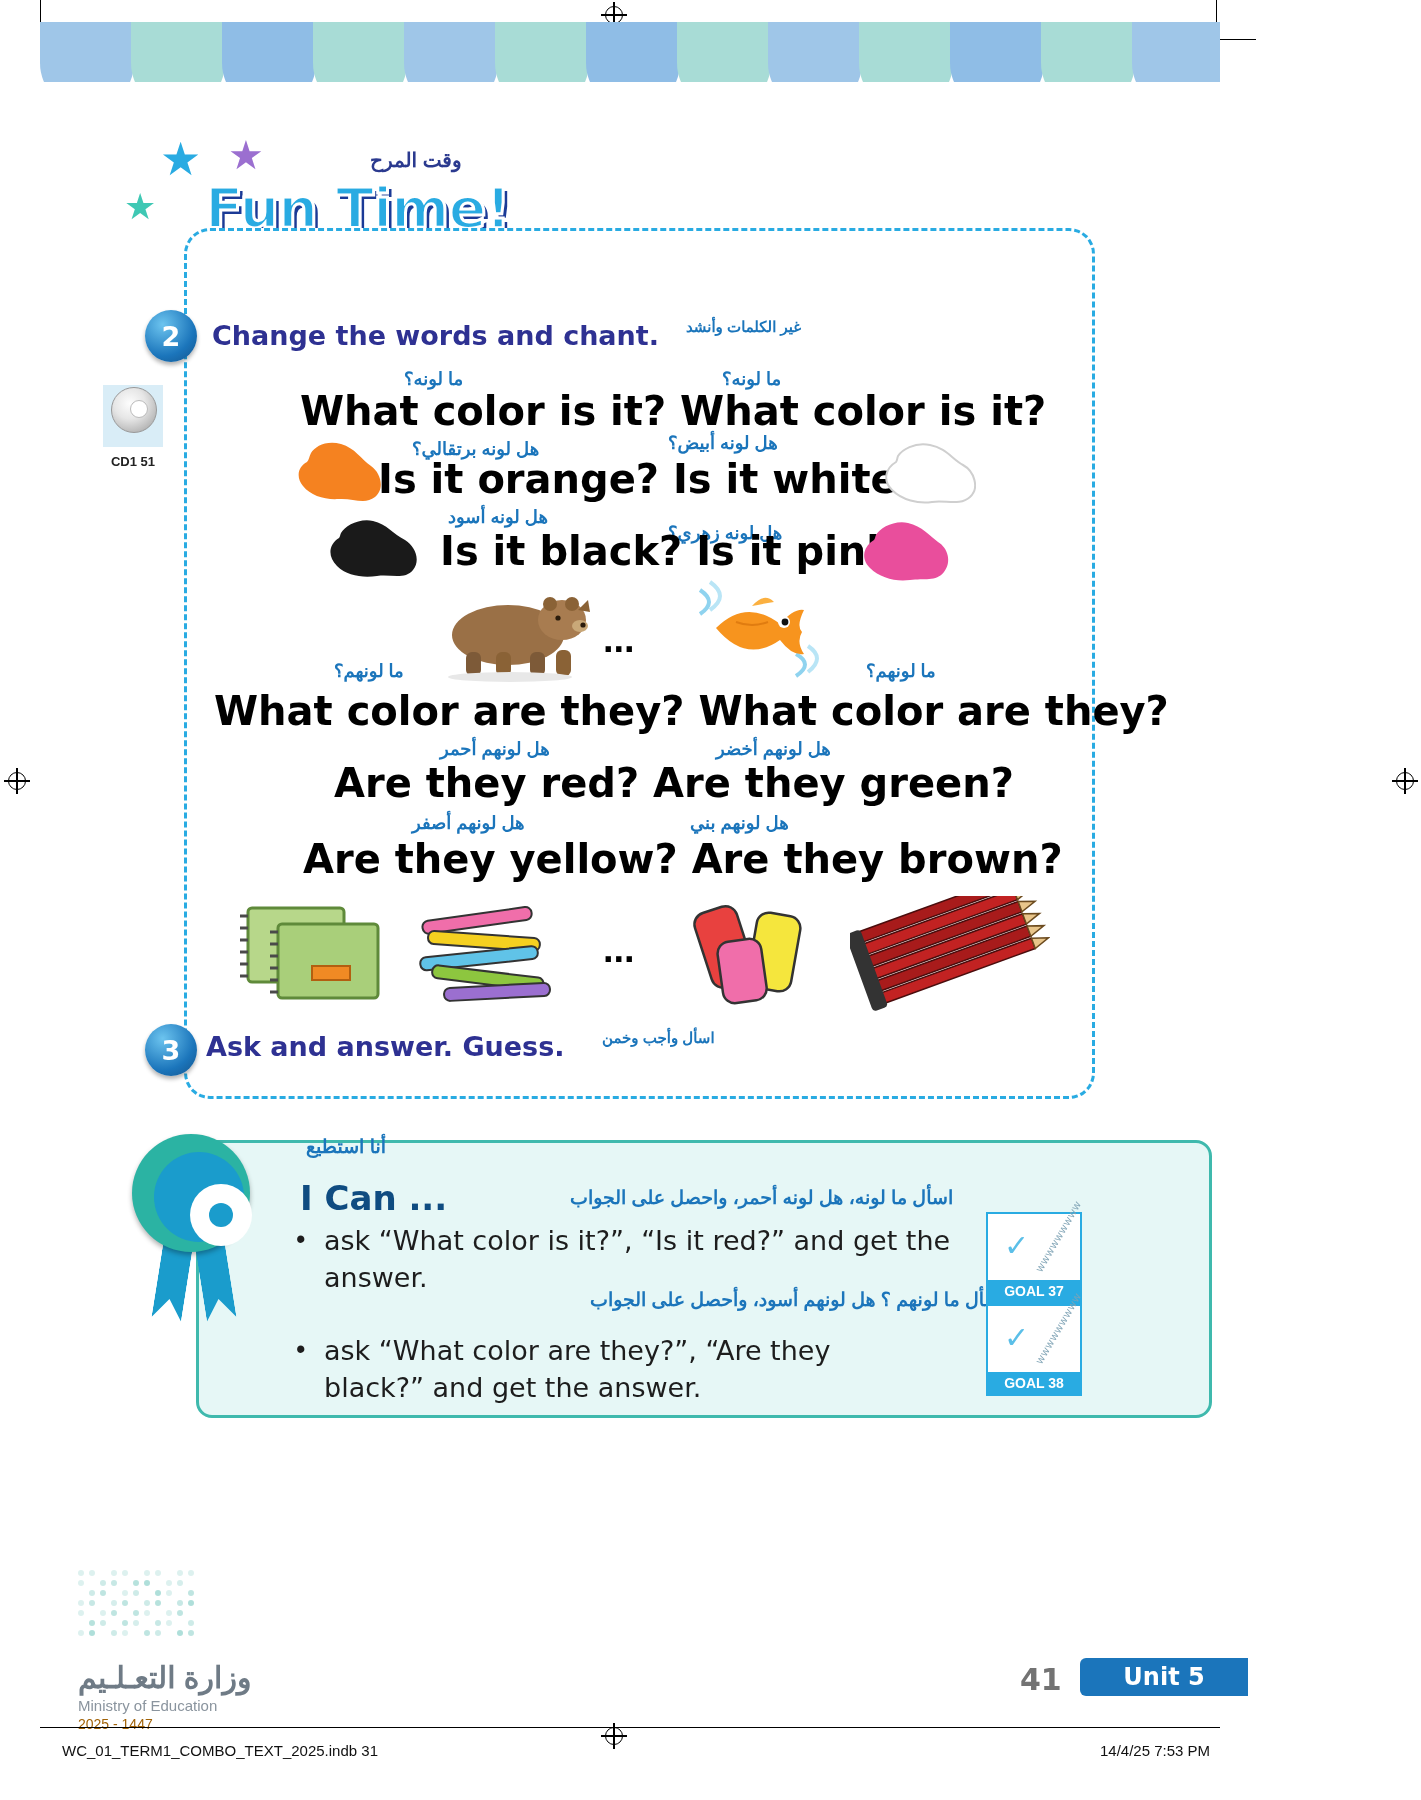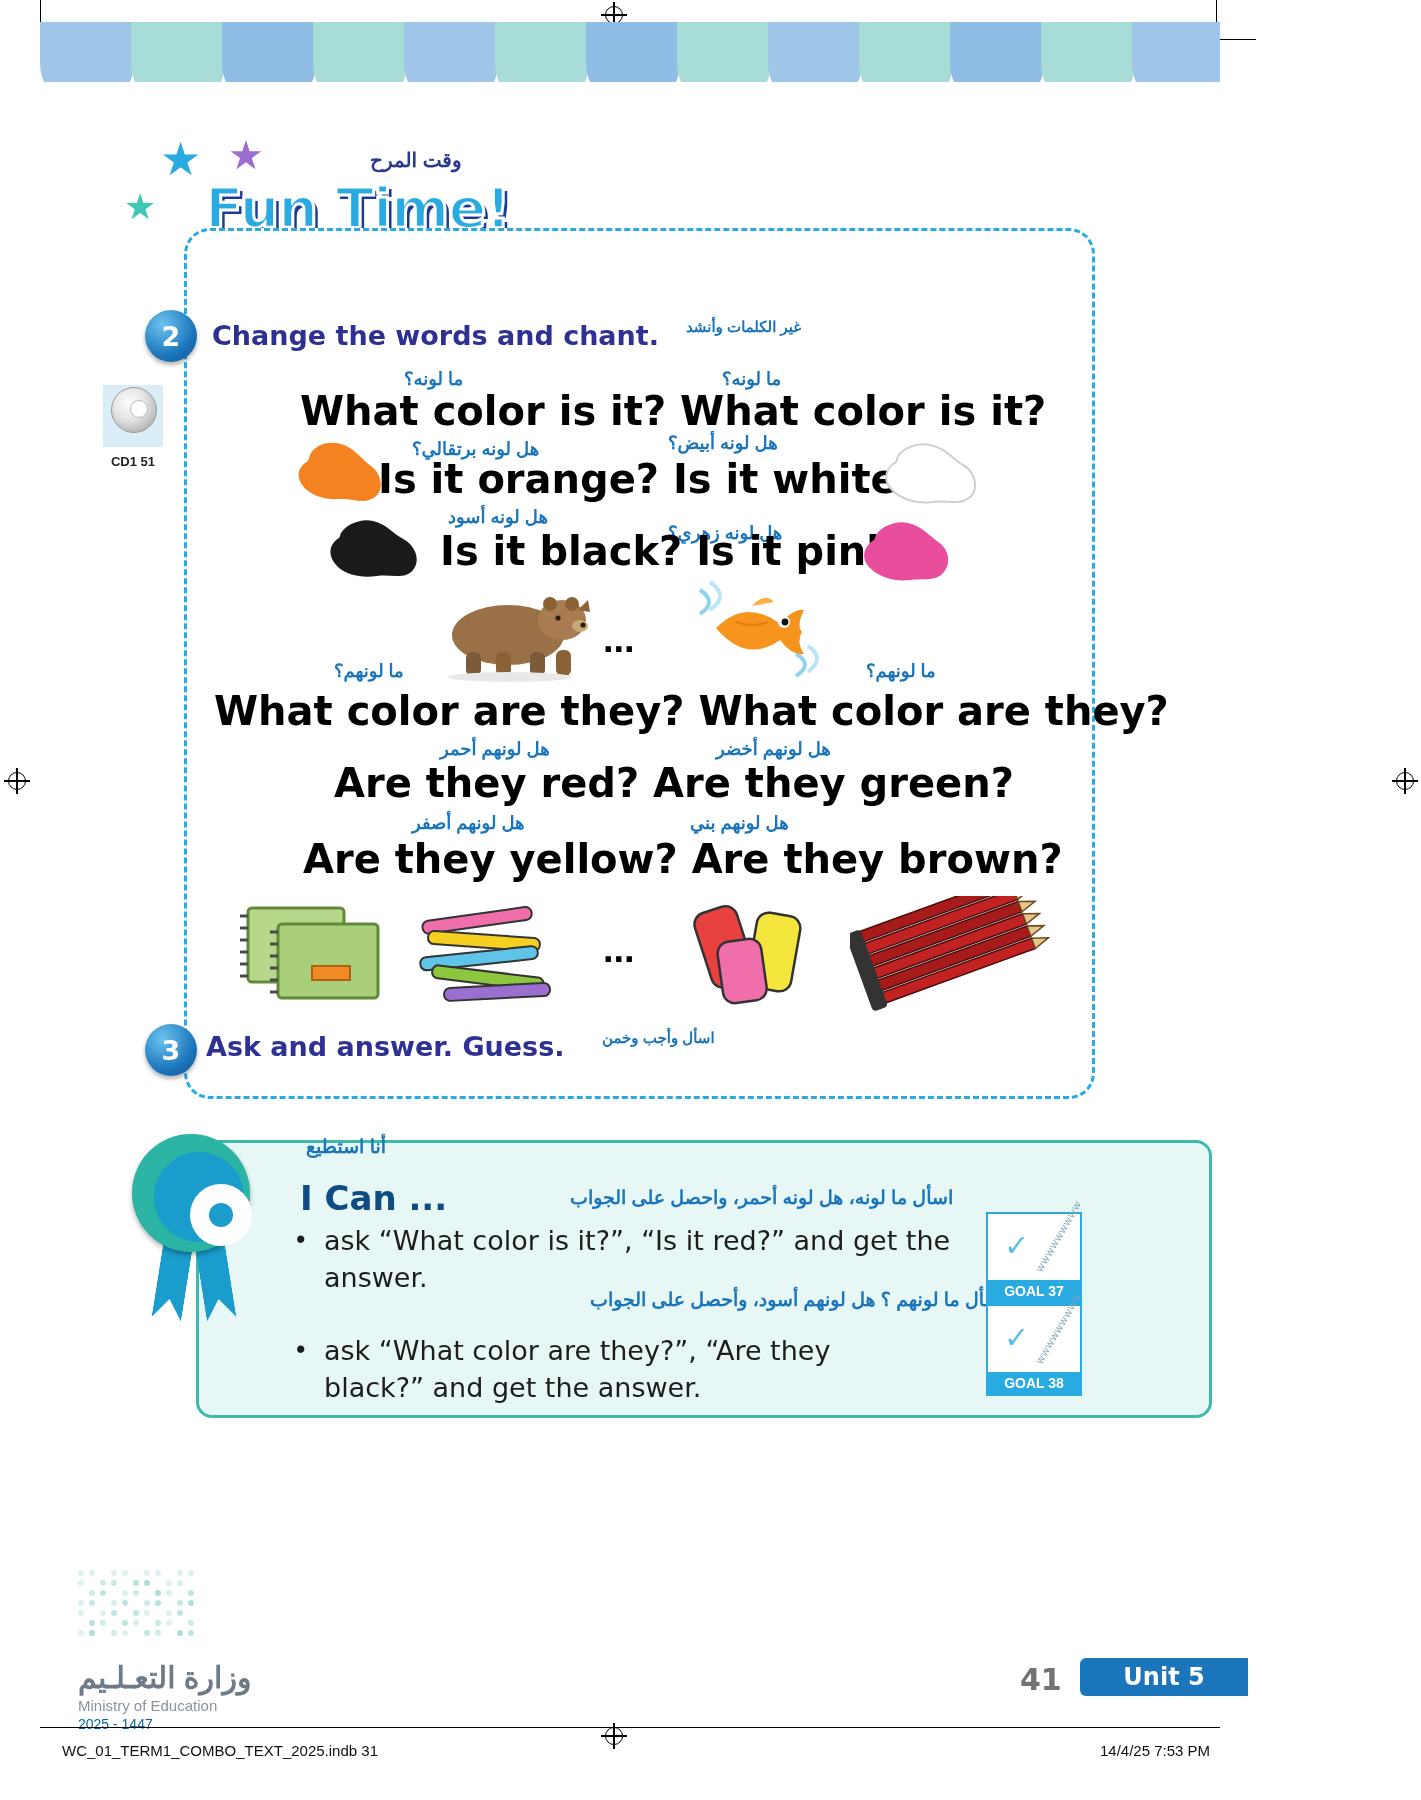--- a/index.html
+++ b/index.html
@@ -144,21 +144,21 @@
   .goal .scribble{position:absolute;left:30px;top:16px;font-size:11px;color:#7fa3b5;transform:rotate(-60deg);letter-spacing:1px;}
   .goal-label{
     position:absolute;bottom:0;left:0;width:100%;height:22px;background:#29abe2;color:#fff;
     font-size:14px;font-weight:bold;display:flex;align-items:center;justify-content:center;
   }
 
   
   .moe{position:absolute;left:78px;top:1660px;}
   .moe-ar{font-size:30px;font-weight:bold;color:#6f7b86;direction:rtl;letter-spacing:2px;}
   .moe-en{font-size:15px;color:#8a949e;margin-top:2px;}
-  .moe-yr{font-size:14px;color:#0369a1;margin-top:2px;}
+  .moe-yr{font-size:14px;color:#a16207;margin-top:2px;}
   .dotpattern{position:absolute;left:78px;top:1570px;width:120px;height:70px;}
   .dotpattern span{position:absolute;width:6px;height:6px;border-radius:50%;background:#9fd8d2;}
 
   .pagenum{position:absolute;left:1020px;top:1662px;font-size:30px;font-weight:bold;color:#737373;font-family:"DejaVu Sans", sans-serif;}
   .unittag{
     position:absolute;left:1080px;top:1658px;width:168px;height:38px;
     background:#1b75bb;border-radius:6px 0 0 6px;color:#fff;
     font-size:24px;font-weight:bold;display:flex;align-items:center;justify-content:center;
     font-family:"DejaVu Sans", sans-serif;
   }

